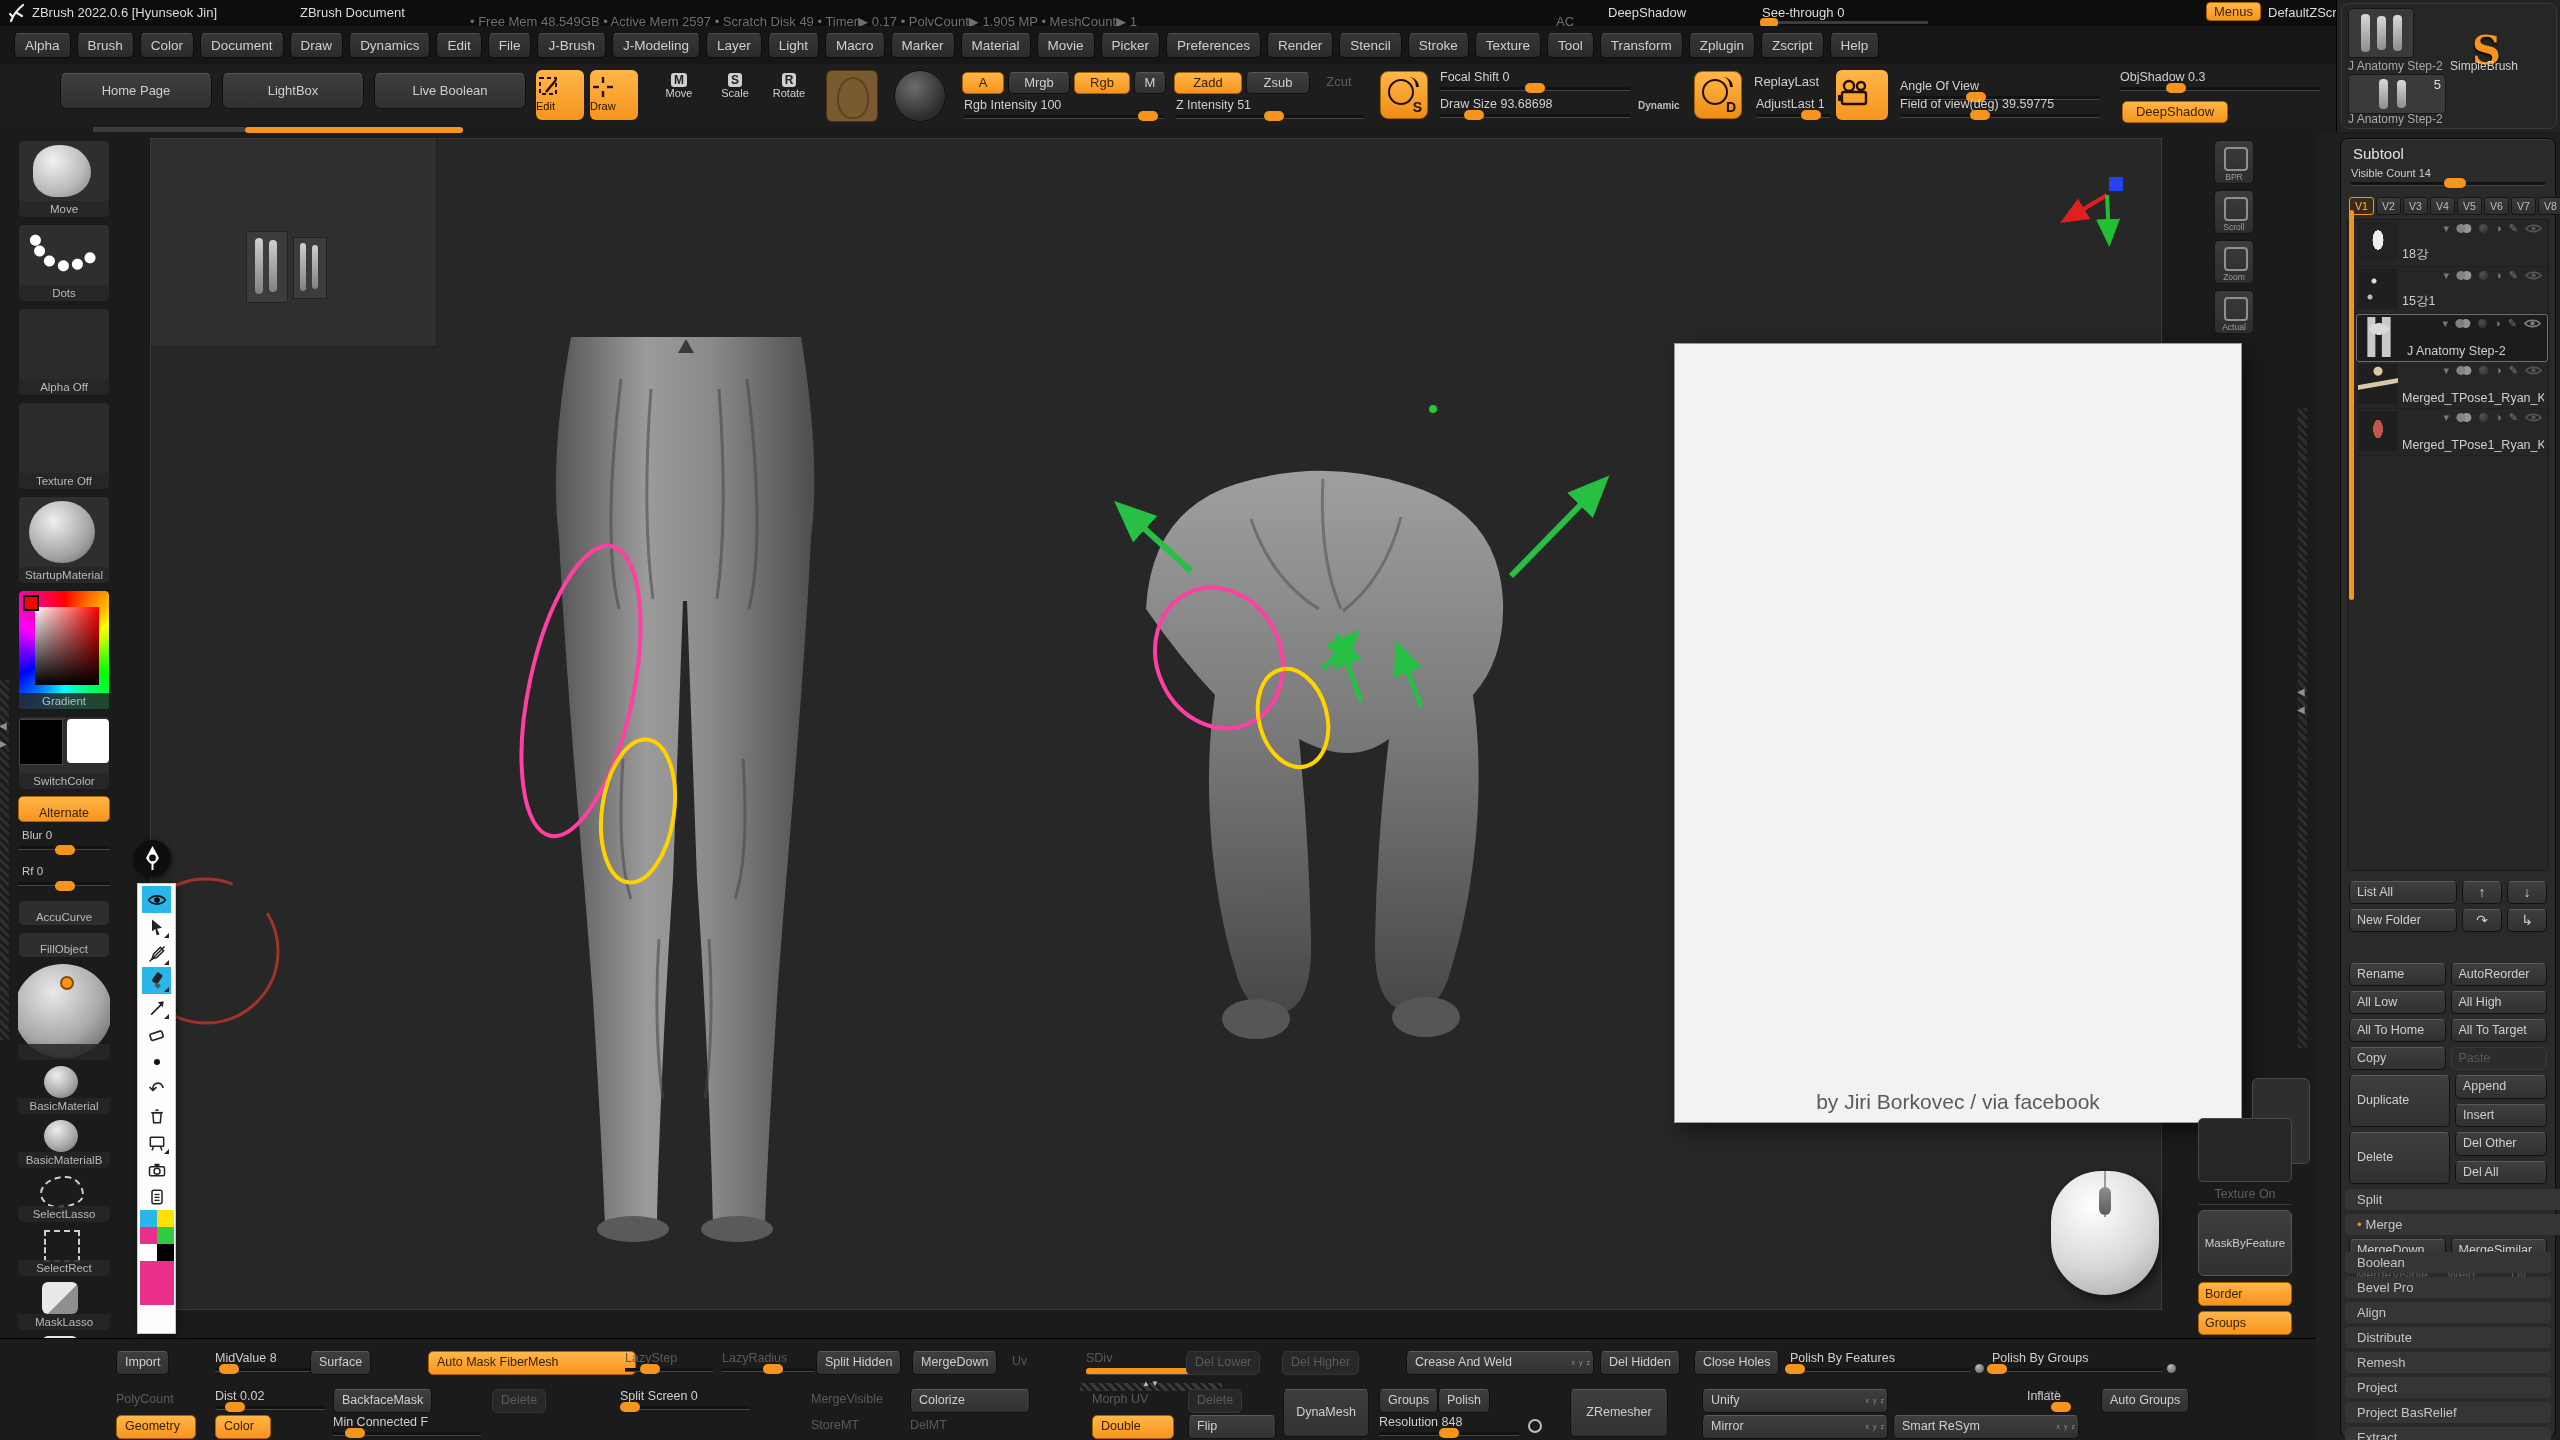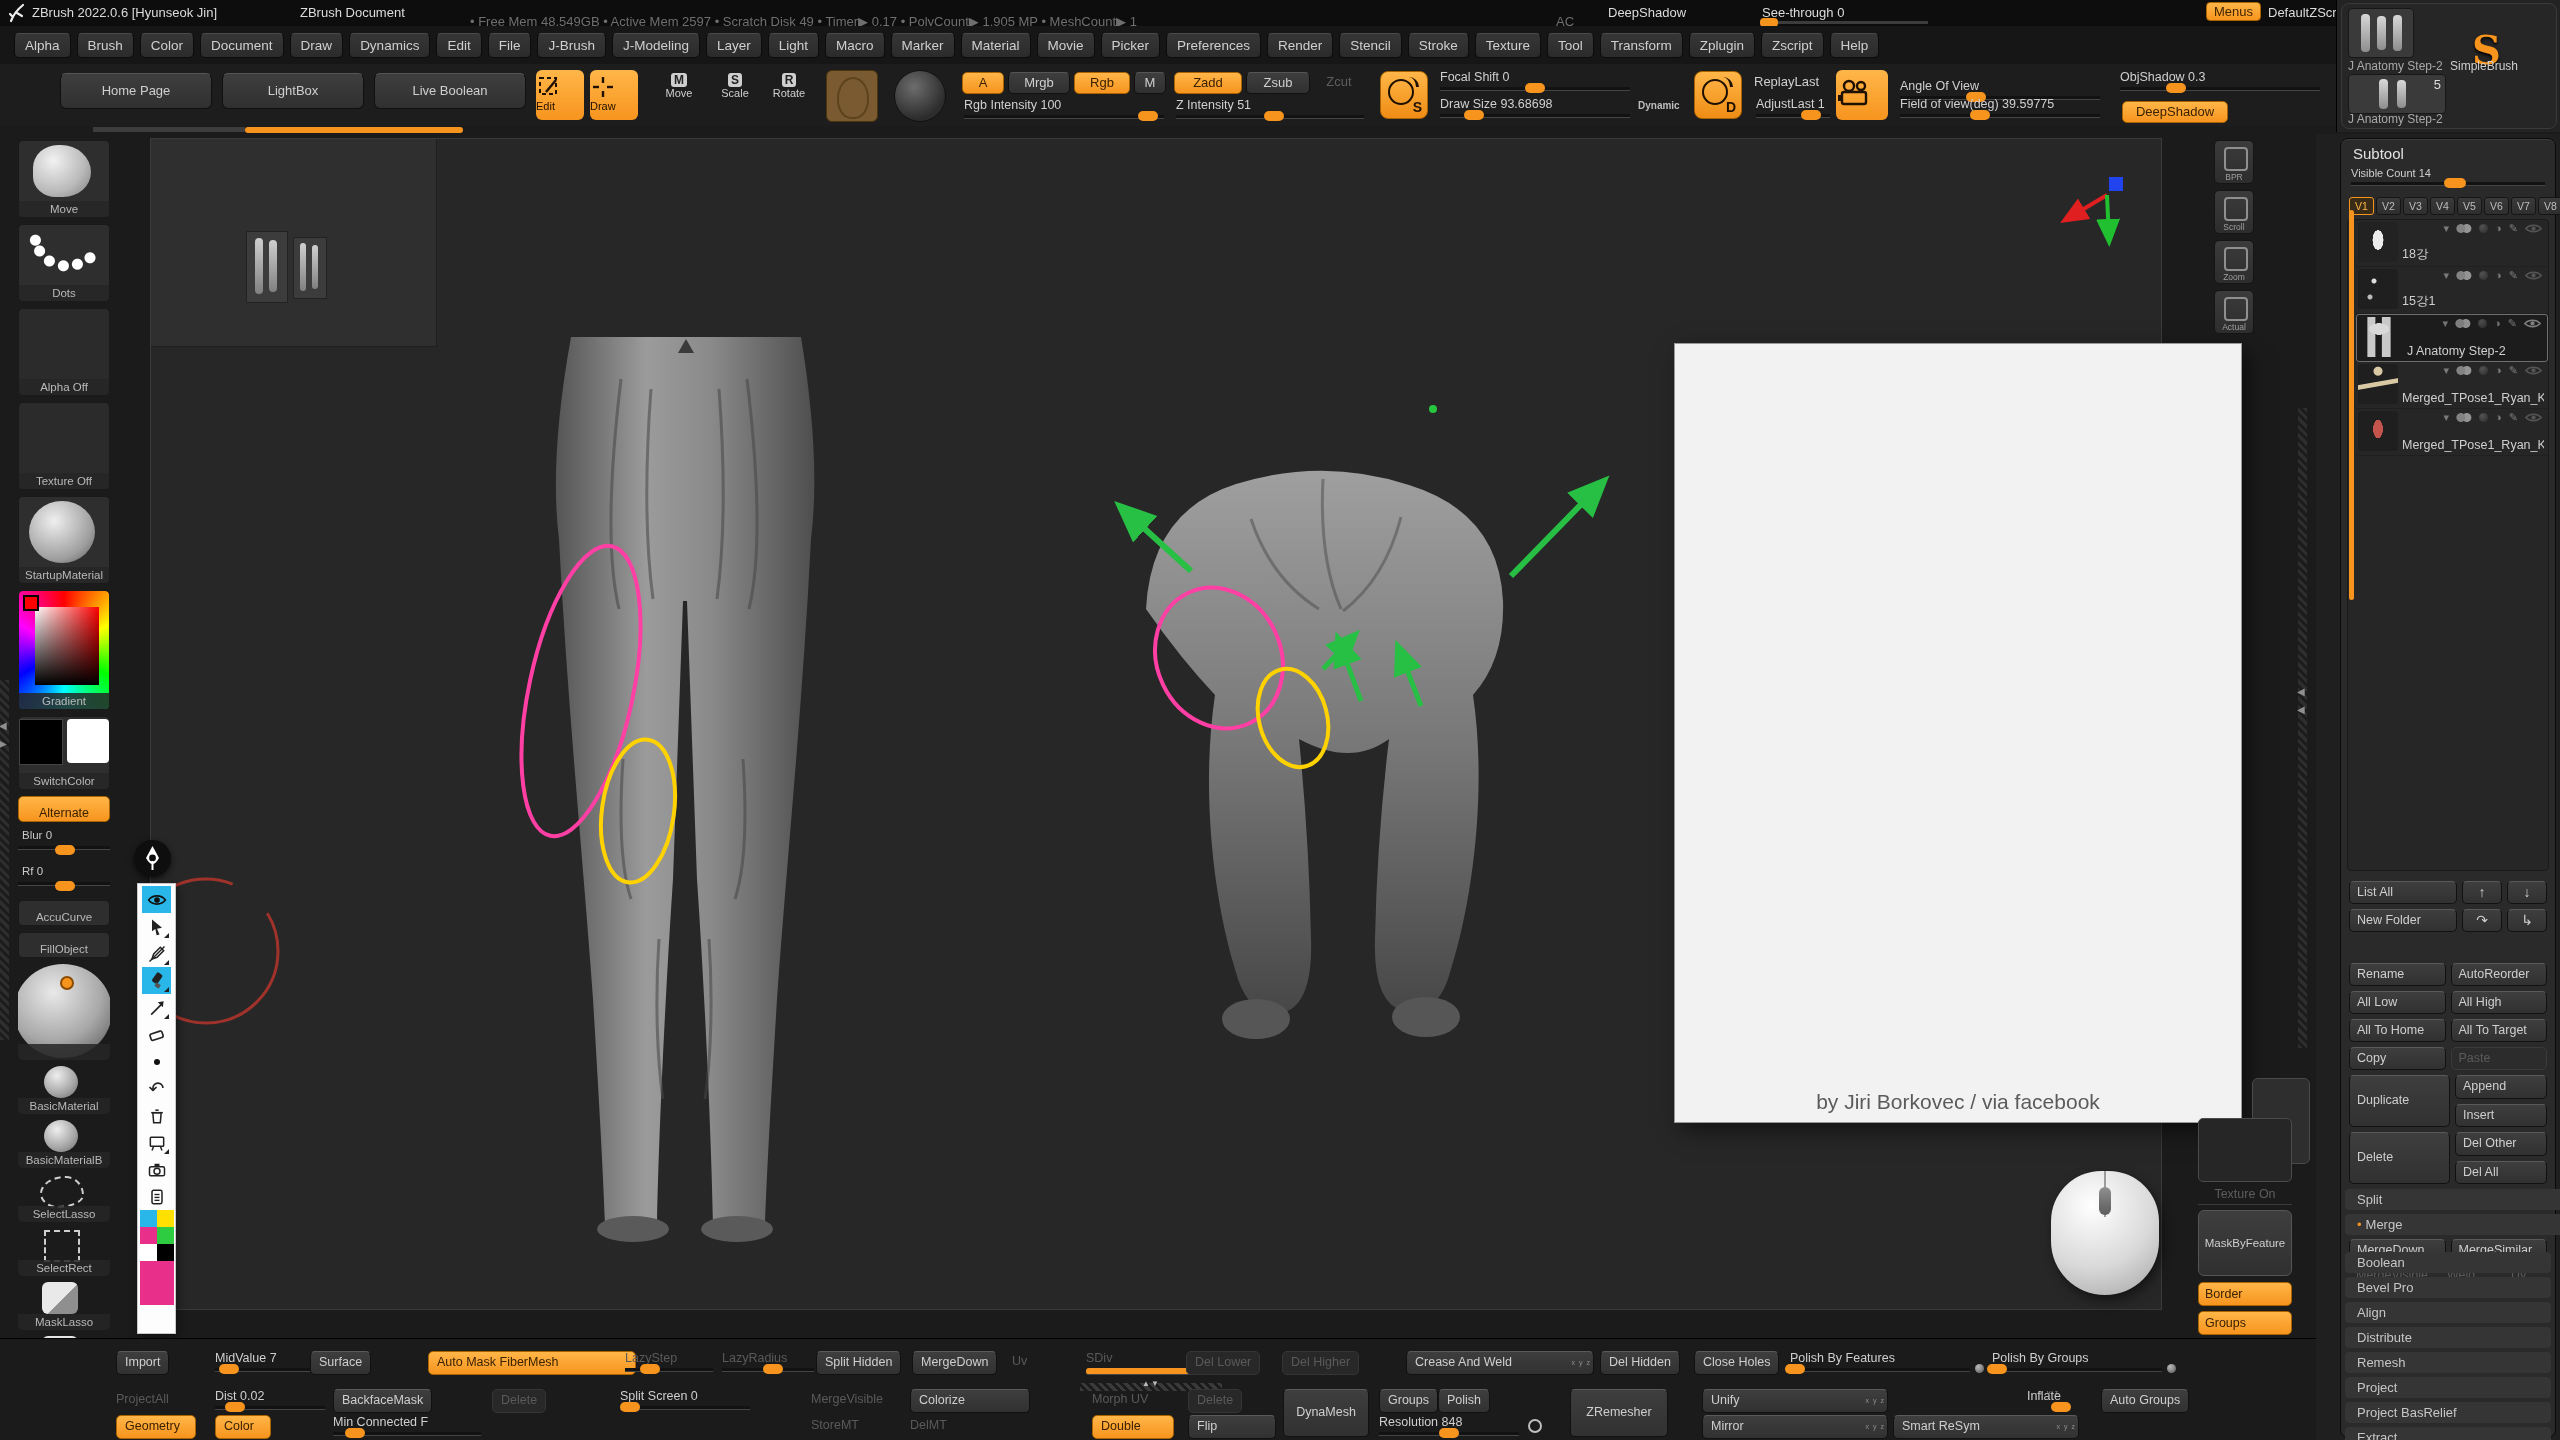--- a/index.html
+++ b/index.html
@@ -956,21 +956,21 @@
   </div>
 
   <div id="bottom">
     <div class="brow" id="brow1">
 
     <div class="bw k-btn" style="left: 116px;">
           <span class="wl">Import</span>
 
         </div>
         <div class="bw k-slider" style="left: 215px; width: 115px;">
-          <span class="wl">MidValue 7</span>
+          <span class="wl">MidValue 8</span>
 
           <span class="track">
             <span class="handle" style="left: 12%;"></span>
           </span>
         </div>
         <div class="bw k-btn" style="left: 310px;">
           <span class="wl">Surface</span>
 
         </div>
         <div class="bw k-orange" style="left: 428px; width: 190px;">
@@ -1042,21 +1042,21 @@
           <span class="track">
             <span class="handle" style="left: 3%;"></span>
           </span>
         </div>
       </div>
     <div id="sdiv-pattern"></div>
     <div id="sdiv-arrows">▲▼</div>
     <div class="brow" id="brow2">
 
     <div class="bw k-dimtext" style="left: 116px;">
-          <span class="wl">ProjectAll</span>
+          <span class="wl">PolyCount</span>
 
         </div>
         <div class="bw k-slider" style="left: 215px; width: 110px;">
           <span class="wl">Dist 0.02</span>
 
           <span class="track">
             <span class="handle" style="left: 18%;"></span>
           </span>
         </div>
         <div class="bw k-btn" style="left: 333px;">

